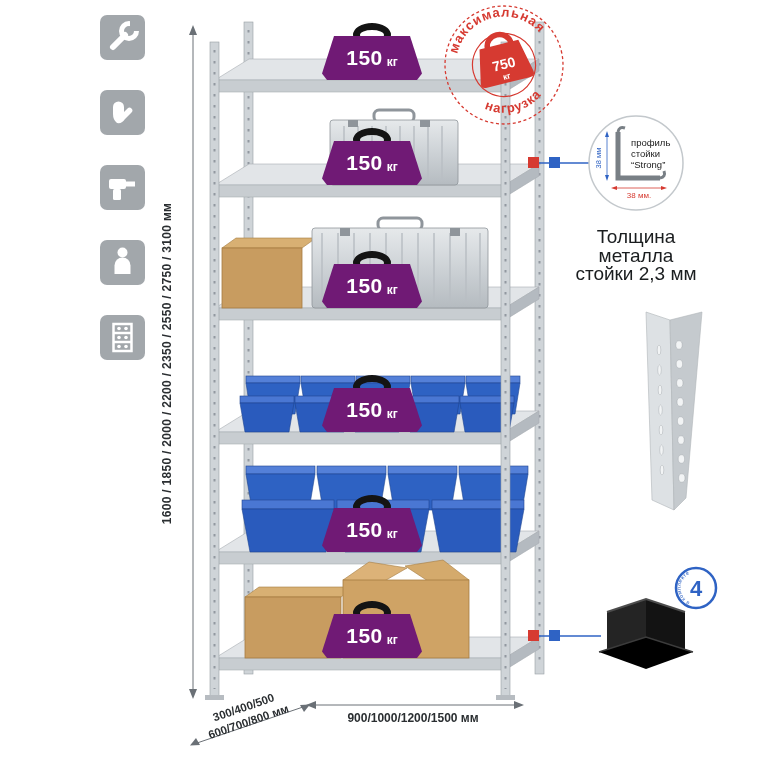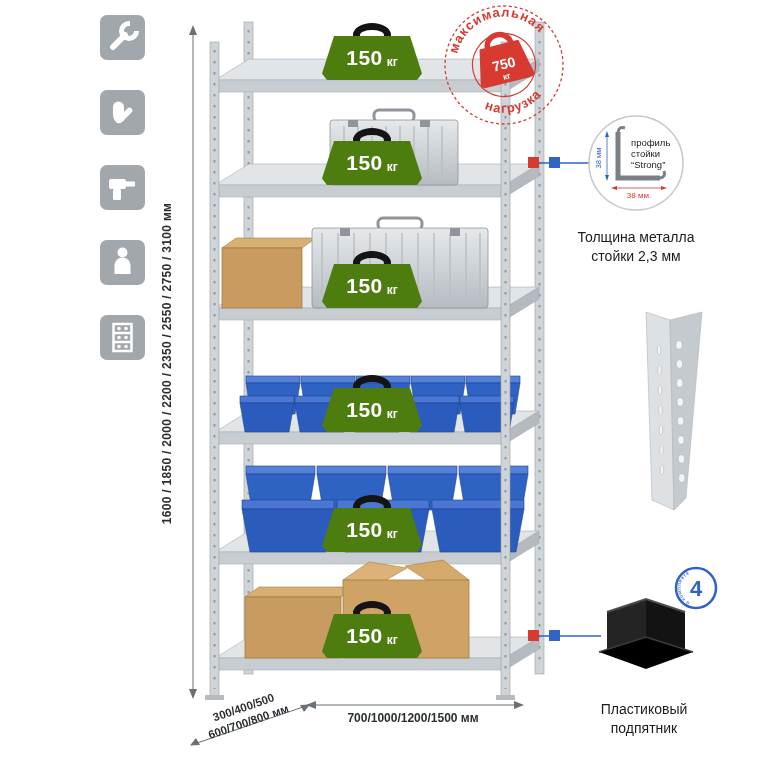--- a/index.html
+++ b/index.html
@@ -13,31 +13,31 @@
   .side-icon svg{display:block;}
 
   
   .height-label{position:absolute;left:160px;top:695px;width:663px;height:17px;
     transform:rotate(-90deg);transform-origin:0 0;text-align:center;
     font-size:12px;font-weight:600;color:#2a2e31;letter-spacing:.3px;z-index:2;white-space:nowrap;}
 
   
   .weight{position:absolute;width:100px;z-index:4;}
   .w-handle{width:38px;height:24px;border:7px solid #141414;border-radius:50%;margin:0 auto;box-sizing:border-box;}
-  .w-body{margin-top:-11px;height:44px;background:#4d7c0f;
+  .w-body{margin-top:-11px;height:44px;background:#701a75;
     clip-path:polygon(12% 0,88% 0,100% 85%,95% 100%,5% 100%,0 85%);
     display:flex;align-items:center;justify-content:center;color:#fff;}
   .w-val{font-size:21px;font-weight:bold;letter-spacing:.5px;}
   .w-unit{font-size:12px;margin-left:4px;margin-top:7px;font-weight:bold;}
 
   
   .stamp{position:absolute;left:441px;top:2px;width:126px;height:126px;transform:rotate(-14deg);z-index:5;}
 
   
-  .caption{position:absolute;text-align:center;color:#1a1d1f;font-size:14px;line-height:18.5px;z-index:2;}
+  .caption{position:absolute;text-align:center;color:#1a1d1f;font-size:19px;line-height:18.5px;z-index:2;}
   .caption span{display:block;}
   .cap-profile{left:558px;top:228px;width:156px;}
   .cap-foot{left:566px;top:700px;width:156px;}
 
   .width-label{position:absolute;left:320px;top:711px;width:186px;text-align:center;
     font-size:12px;font-weight:600;color:#2a2e31;z-index:2;}
   .depth-label{position:absolute;left:176px;top:700px;width:140px;text-align:center;
     transform:rotate(-19deg);font-size:11.5px;font-weight:600;color:#2a2e31;line-height:14.5px;z-index:2;}
   .depth-label span{display:block;}
 </style>
@@ -381,25 +381,21 @@
         <text x="0" y="14.5" text-anchor="middle" font-size="8.5" font-weight="bold" fill="#fff">кг</text>
       </g>
     </svg>
   </div>
 
   <div class="caption cap-profile">
     <span>Толщина металла</span>
     <span>стойки 2,3 мм</span>
   </div>
 
-  <div class="caption cap-foot">
-    <span>Пластиковый</span>
-    <span>подпятник</span>
-  </div>
-
-  <div class="width-label">700/1000/1200/1500 мм</div>
+
+  <div class="width-label">900/1000/1200/1500 мм</div>
 
   <div class="depth-label">
     <span>300/400/500</span>
     <span>600/700/800 мм</span>
   </div>
 
 </div>
 
 </body></html>

